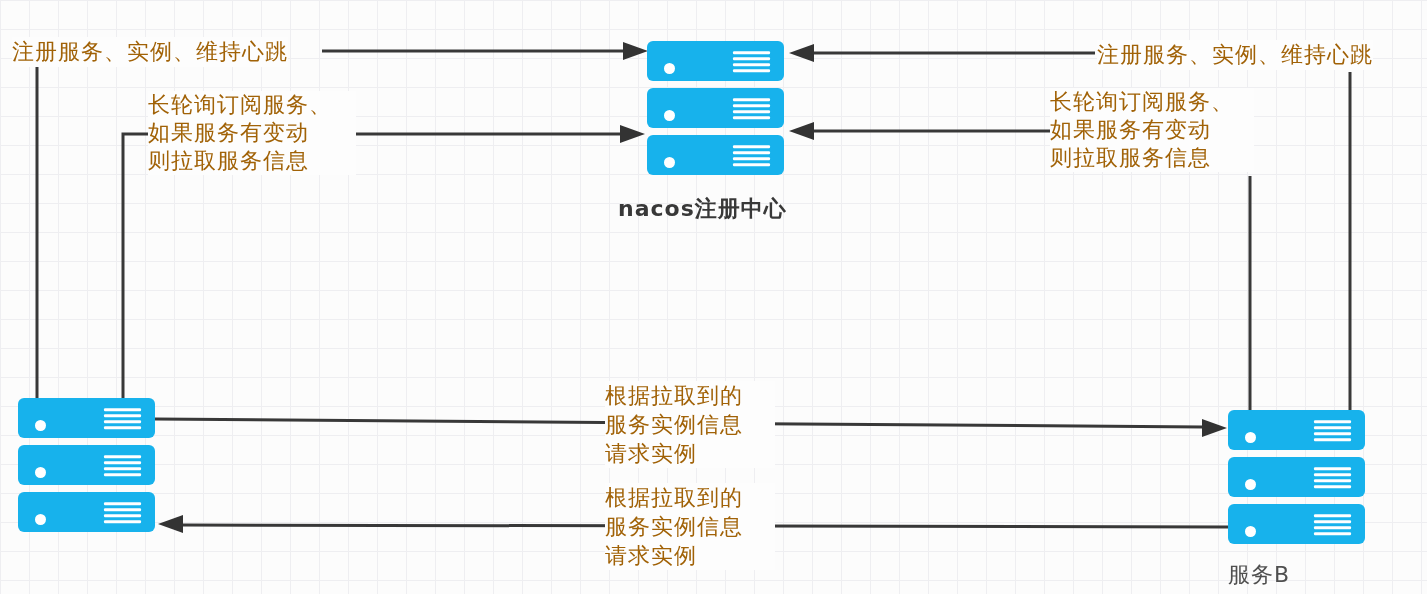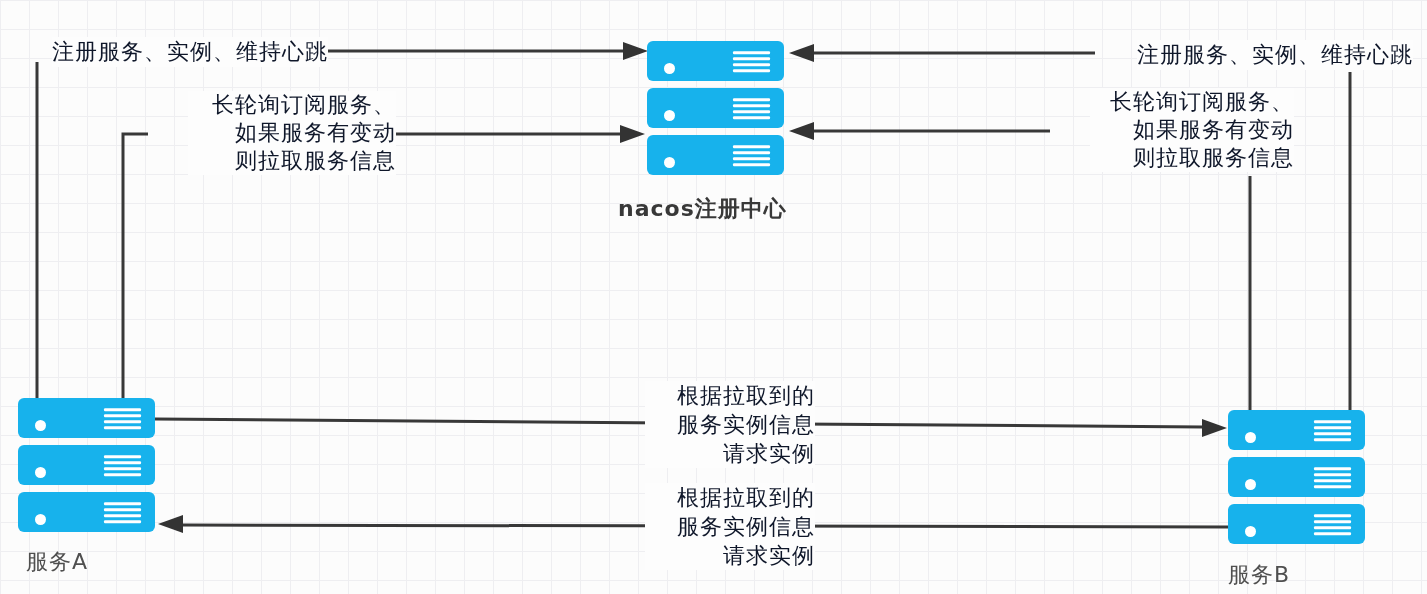--- a/index.html
+++ b/index.html
@@ -49,29 +49,28 @@
     color:#4f4f4f;
     font-size:22px;
     letter-spacing:1px;
     text-align:left;
     white-space:nowrap;
   }
   .node-label.bold{font-weight:bold;color:#383838;}
 
   .edge-label{
     position:absolute;z-index:2;
-    color:#0f172a;
+    color:#a16207;
     font-size:22px;
     letter-spacing:1px;
     background:#fdfdfd;
     white-space:nowrap;
-    margin-left:40px;
   }
   .edge-label.multiline{
-    text-align:right;
+    text-align:left;
     line-height:28px;
     white-space:normal;
   }
 </style>
 </head>
 <body>
 
 <div class="canvas">
 
   <svg class="wires" width="1427" height="594" viewBox="0 0 1427 594">
@@ -180,21 +179,20 @@
     <div class="server" style="top:94px;">
       <span class="led"></span>
       <span class="vents">
           <i></i>
           <i></i>
           <i></i>
           <i></i>
         </span>
     </div>
   </div>
-  <div class="node-label" style="left:26px;top:547px;width:120px;">服务A</div>
 
   <div class="stack" style="left:1228px;top:410px;width:137px;height:136px;">
     <div class="server" style="top:0;">
       <span class="led"></span>
       <span class="vents">
           <i></i>
           <i></i>
           <i></i>
           <i></i>
         </span>

